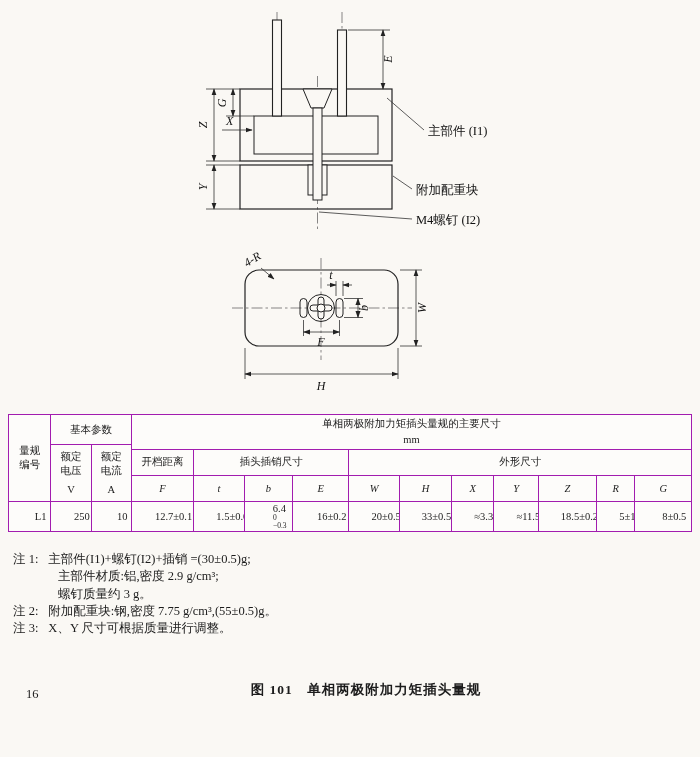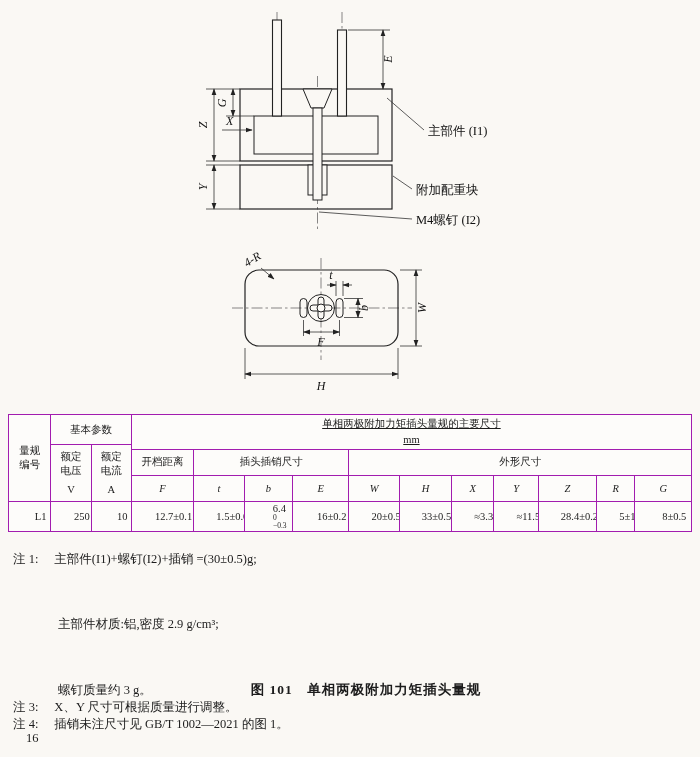--- a/index.html
+++ b/index.html
@@ -21,35 +21,35 @@
   .dim-table { position:absolute; top:414px; left:8px; width:684px;
                border-collapse:collapse; table-layout:fixed; background:#fdfcfa; }
   .dim-table th, .dim-table td { border:1px solid #a21caf; text-align:center;
                vertical-align:middle; font-weight:normal; font-size:10.5px;
                padding:1px 0; overflow:hidden; }
   .dim-table .r1 th { height:30px; }
   .dim-table .r2 th { height:20px; }
   .dim-table .r3 th { height:26px; }
   .dim-table .r4 th { height:26px; }
   .dim-table .r5 td { height:26px;padding-left:22px; }
-  .main-title-cell div { line-height:1.5;text-decoration:underline; }
+  .main-title-cell div { line-height:1.5; }
   .unit-v { display:block; margin-top:6px; }
   .sym { font-style:italic; font-size:11.5px; }
   .tol { display:inline-flex; flex-direction:column; font-size:7.5px; line-height:1.1;
          vertical-align:middle; margin-left:1px; text-align:left; }
 
   .notes { position:absolute; top:551px; left:13px; width:678px;
            font-size:12.5px; line-height:1.38; }
   .note-line { white-space:nowrap; }
-  .note-label { margin-right:16px; }
-  .indent { padding-left:45px;margin-top:48px; }
+  .note-label { margin-right:10px; }
+  .indent { padding-left:45px; }
 
   .caption { position:absolute; top:681px; left:16px; width:700px; text-align:center;
              font-weight:bold; font-size:13.5px; letter-spacing:1px; }
-  .page-num { position:absolute; top:731px; left:26px; font-size:12.5px; }
+  .page-num { position:absolute; top:687px; left:26px; font-size:12.5px; }
 </style>
 </head>
 <body>
 
 <div class="page">
 
   <svg class="fig" id="fig1" viewBox="0 0 700 242">
     <defs>
       <pattern id="hatch1" patternUnits="userSpaceOnUse" width="6" height="6" patternTransform="rotate(45)">
         <line x1="0" y1="0" x2="0" y2="6" stroke="#4a4a4a" stroke-width="0.8"></line>
@@ -257,41 +257,41 @@
           <span>6.4</span><span class="tol">
               <span>0</span>
               <span>−0.3</span>
             </span>
         </td>
         <td>16±0.2</td>
         <td>20±0.5</td>
         <td>33±0.5</td>
         <td>≈3.3</td>
         <td>≈11.5</td>
-        <td>28.4±0.2</td>
+        <td>18.5±0.2</td>
         <td>5±1</td>
         <td>8±0.5</td>
       </tr>
     </tbody>
   </table>
 
   <div class="notes">
     <div class="note-line">
       <span class="note-label">注 1:</span><span>主部件(I1)+螺钉(I2)+插销 =(30±0.5)g;</span>
     </div>
     <div class="note-line indent">
       <span>主部件材质:铝,密度 2.9 g/cm³;</span>
     </div>
     <div class="note-line indent">
       <span>螺钉质量约 3 g。</span>
     </div>
     <div class="note-line">
+      <span class="note-label">注 2:</span><span>附加配重块:钢,密度 7.75 g/cm³,(55±0.5)g。</span>
+    </div>
+    <div class="note-line">
       <span class="note-label">注 3:</span><span>X、Y 尺寸可根据质量进行调整。</span>
-    </div>
-    <div class="note-line">
-      <span class="note-label">注 4:</span><span>插销未注尺寸见 GB/T 1002—2021 的图 1。</span>
     </div>
   </div>
 
   <div class="caption">图 101　单相两极附加力矩插头量规</div>
   <div class="page-num">16</div>
 
 </div>
 
 </body></html>

